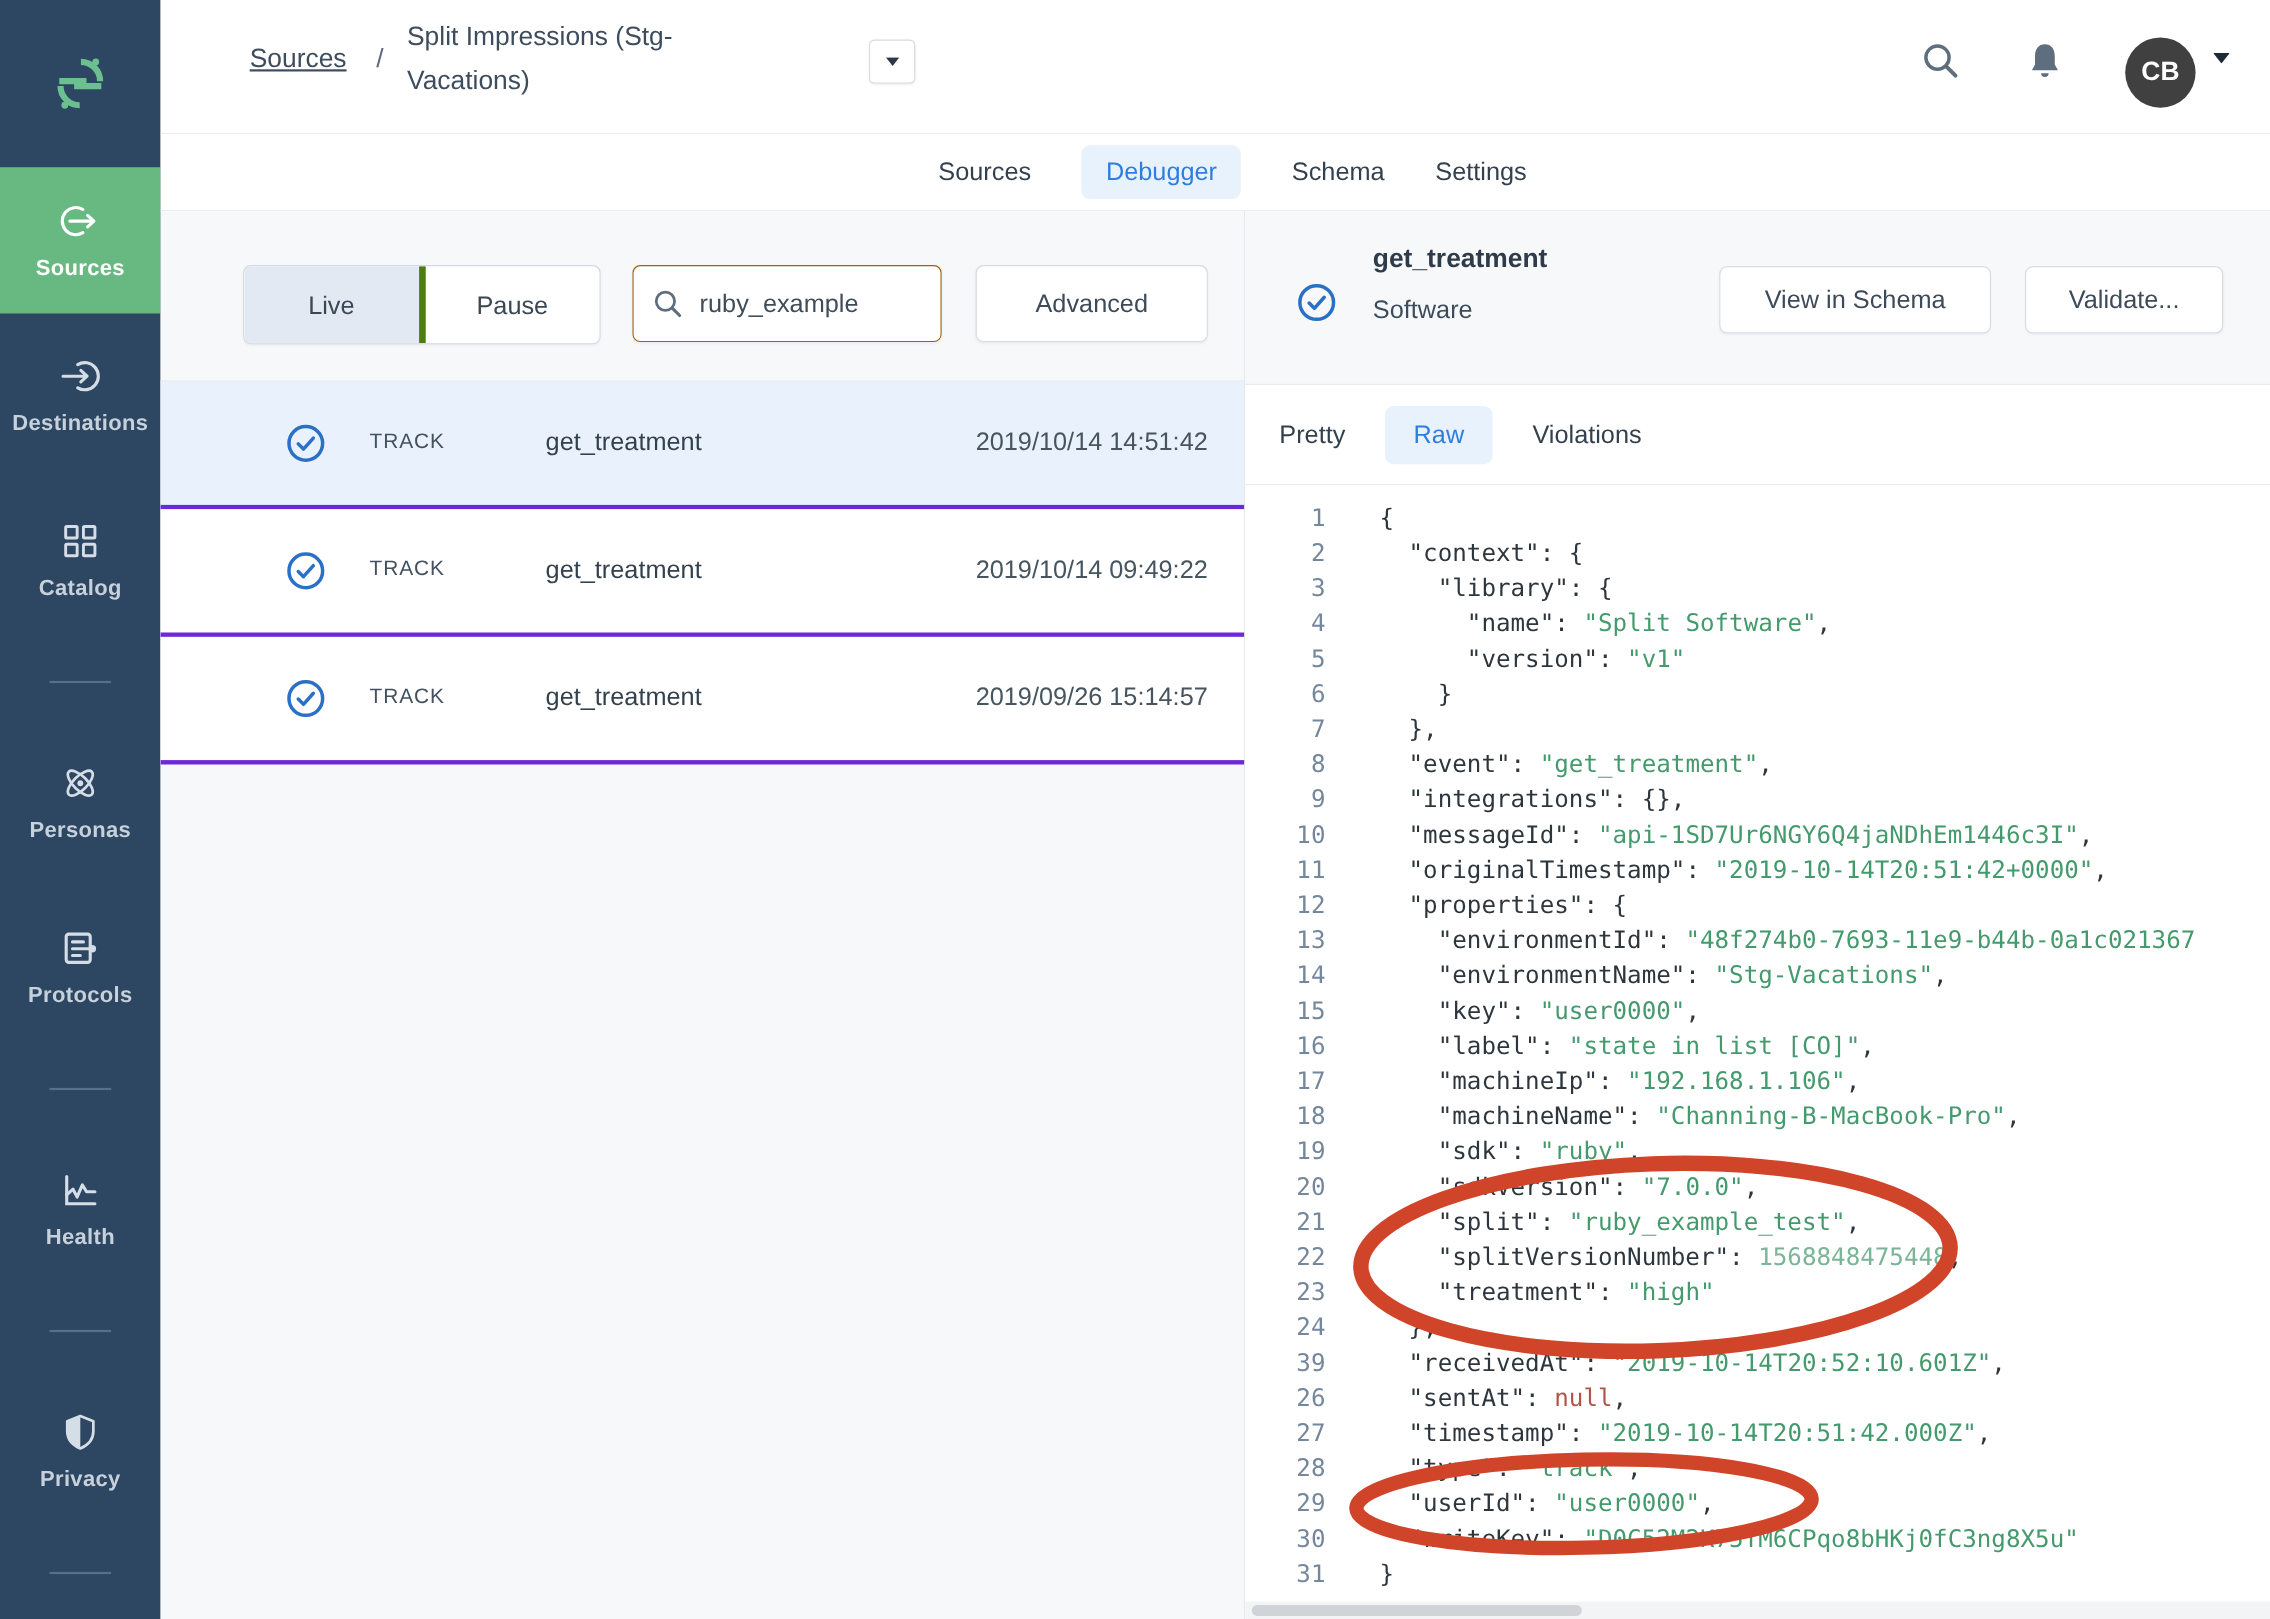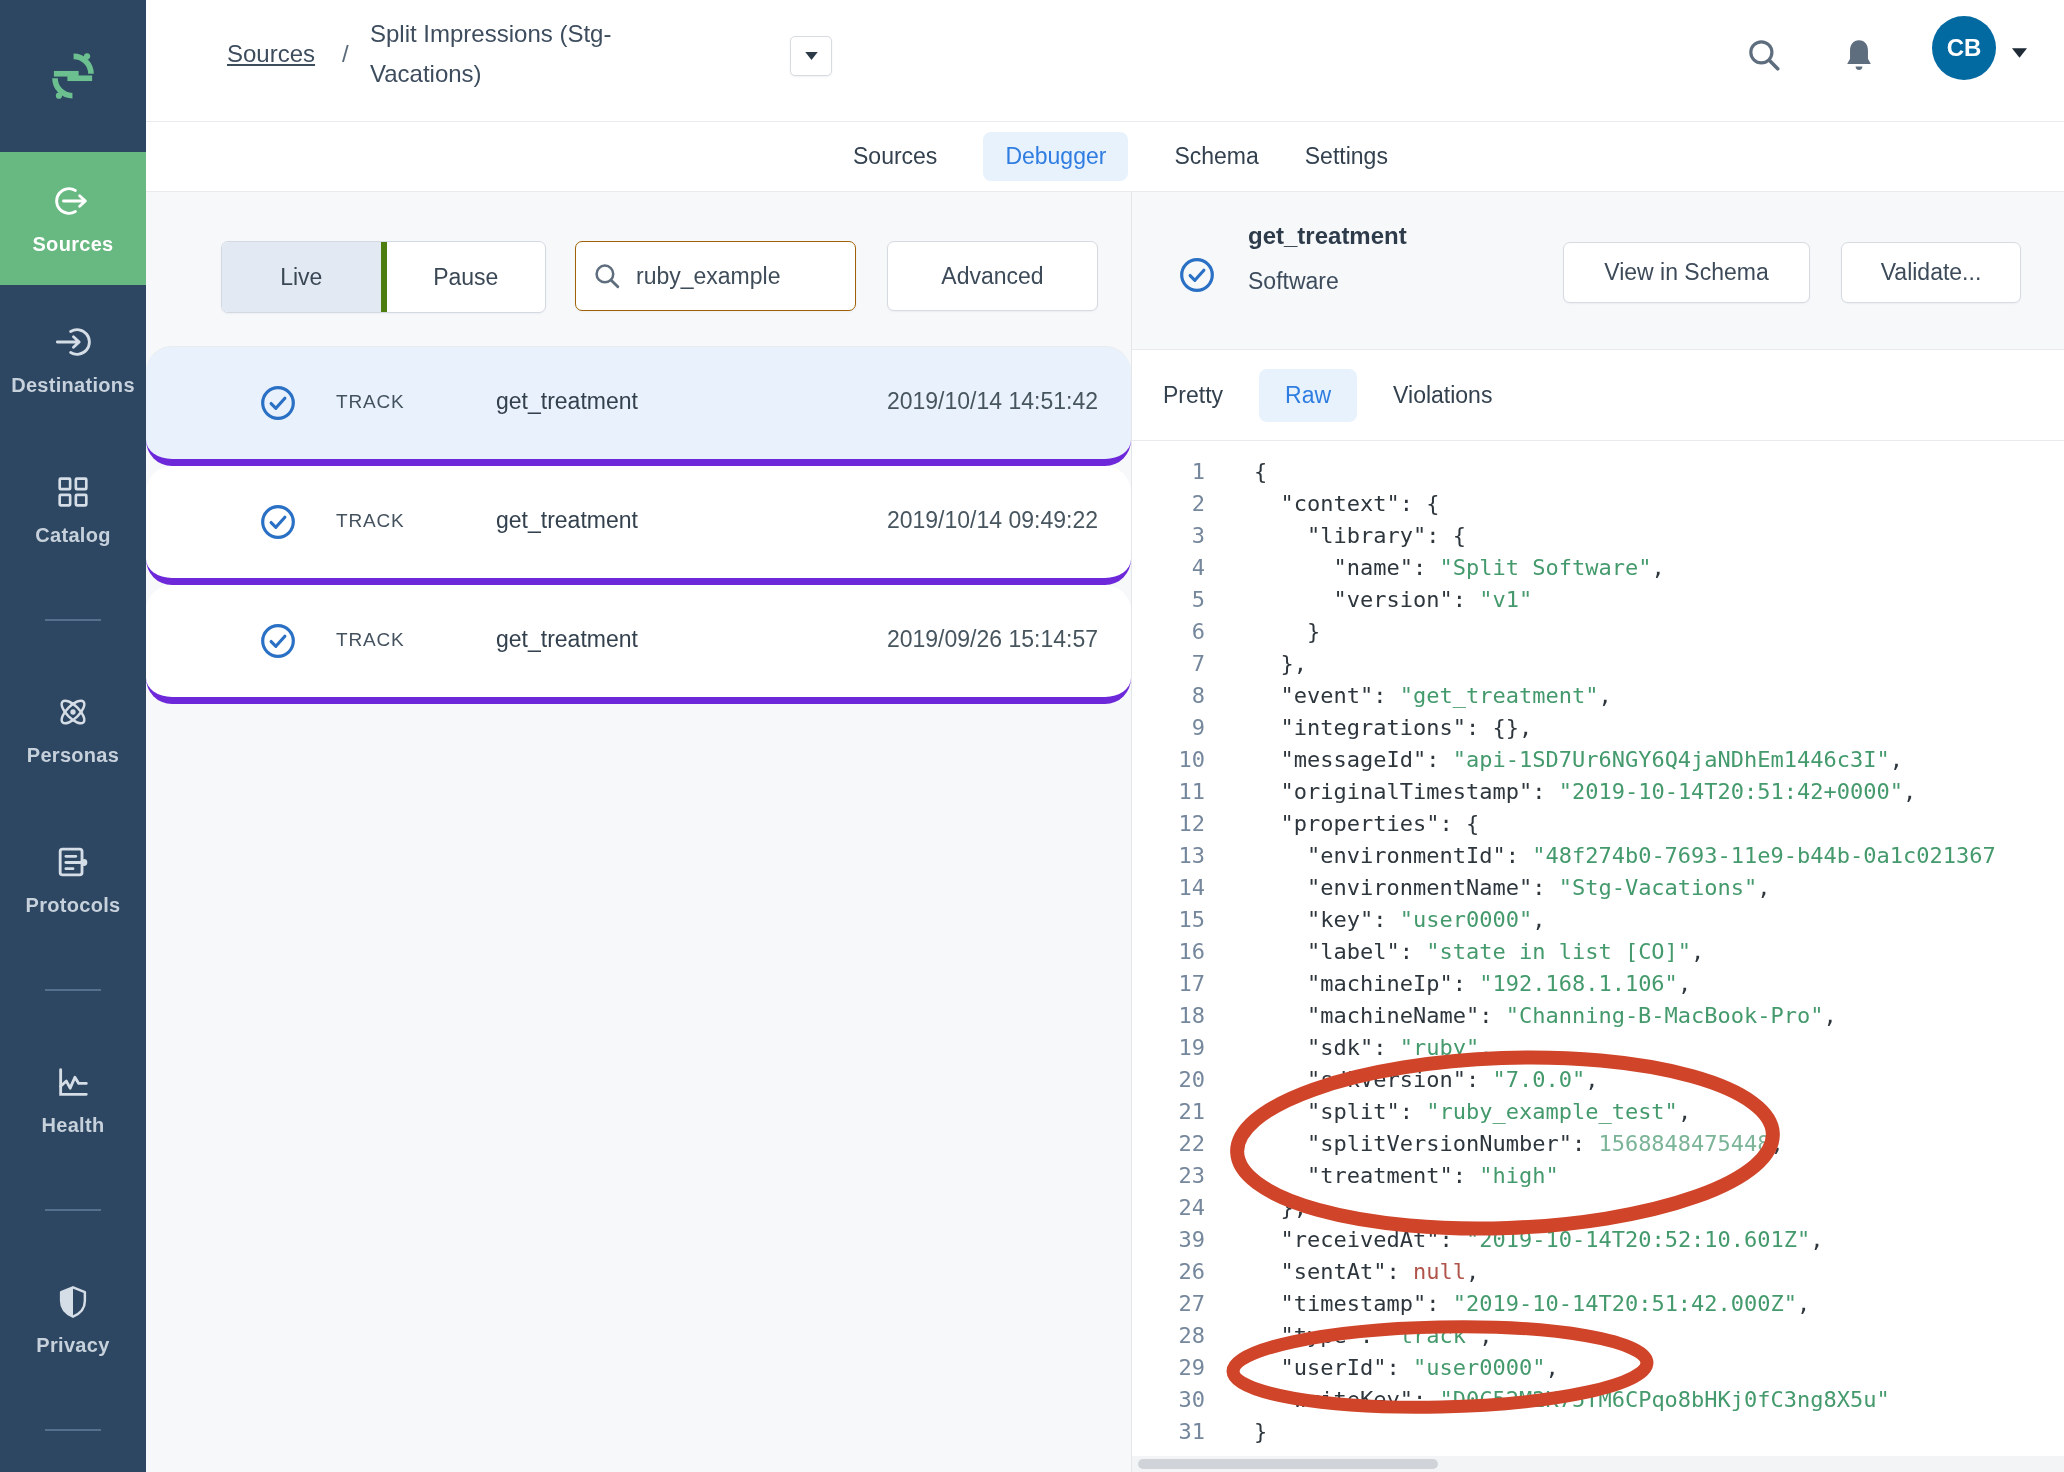--- a/index.html
+++ b/index.html
@@ -23,21 +23,21 @@
   
   .topbar{position:absolute;left:146px;top:0;width:1918px;height:121px;background:#fff;border-bottom:1px solid #e8eaed;}
   .crumb-root{position:absolute;left:81px;top:40px;font-size:24px;color:#3e4d5e;text-decoration:underline;cursor:pointer;}
   .crumb-sep{position:absolute;left:196px;top:40px;font-size:24px;color:#5a6a7a;}
   .page-title{position:absolute;left:224px;top:14px;width:300px;font-size:24px;line-height:40px;color:#3e4d5e;}
   .title-drop{position:absolute;left:644px;top:36px;width:40px;height:38px;background:#fff;border:1px solid #d7dce3;border-radius:5px;
               box-shadow:0 1px 2px rgba(40,60,80,.08);display:flex;align-items:center;justify-content:center;cursor:pointer;}
   .tb-ic{position:absolute;top:36px;width:38px;height:38px;color:#5f6e7e;cursor:pointer;}
   .tb-search{left:1599px;}
   .tb-bell{left:1694px;}
-  .avatar{position:absolute;left:1786px;top:16px;width:64px;height:64px;border-radius:50%;background:#0369a1;color:#fff;
+  .avatar{position:absolute;left:1786px;top:34px;width:64px;height:64px;border-radius:50%;background:#404040;color:#fff;
           font-size:24px;font-weight:bold;display:flex;align-items:center;justify-content:center;cursor:pointer;}
   .tb-caret{position:absolute;left:1866px;top:48px;width:15px;height:10px;color:#1e2a35;cursor:pointer;}
 
   
   .tabsrow{position:absolute;left:146px;top:122px;width:1918px;height:69px;background:#fff;border-bottom:1px solid #e8eaed;}
   .main-tabs{position:absolute;left:707px;top:0;height:69px;display:flex;align-items:center;gap:46px;}
   .tab{font-size:23px;color:#33414f;padding:11px 0;cursor:pointer;border-radius:8px;}
   .tab.active{color:#2f7de1;background:#e8f2fd;padding:11px 22px;}
 
   
@@ -46,21 +46,21 @@
   .seg .half{width:50%;display:flex;align-items:center;justify-content:center;font-size:23px;color:#3a4754;cursor:pointer;}
   .seg .half.on{background:#e3e9f3;border-right:6px solid #4d7c0f;}
   .searchbox{position:absolute;left:429px;top:49px;width:281px;height:70px;border:1px solid #a16207;border-radius:7px;background:#fff;
              display:flex;align-items:center;box-sizing:border-box;padding:0 16px;box-shadow:0 1px 2px rgba(40,60,80,.05);}
   .searchbox .sic{width:30px;height:30px;color:#5f6e7e;flex:0 0 auto;margin-right:12px;}
   .searchbox input{border:0;outline:0;font-size:23px;color:#3f4c59;width:100%;background:transparent;font-family:"Liberation Sans",sans-serif;}
   .btn{background:#fff;border:1px solid #d6dbe2;border-radius:7px;font-size:23px;color:#3c4a59;display:flex;align-items:center;justify-content:center;
        cursor:pointer;box-shadow:0 1px 2px rgba(40,60,80,.06);box-sizing:border-box;}
   .advanced{position:absolute;left:741px;top:49px;width:211px;height:70px;}
   .event-list{position:absolute;left:0;top:154px;width:100%;}
-  .erow{position:relative;height:112px;background:#fff;border-bottom:7px solid #6d28d9;cursor:pointer;border-radius:26px;}
+  .erow{position:relative;height:112px;background:#fff;border-bottom:4px solid #6d28d9;cursor:pointer;}
   .erow:first-child{border-top:1px solid #e9ebee;}
   .erow.selected{background:#e9f2fc;}
   .erow .echeck{position:absolute;left:113px;top:37px;width:38px;height:38px;color:#2a70c4;}
   .erow .etype{position:absolute;left:190px;top:44px;font-size:19px;letter-spacing:.8px;color:#44525f;}
   .erow .ename{position:absolute;left:350px;top:41px;font-size:23px;color:#33404d;}
   .erow .etime{position:absolute;right:33px;top:41px;font-size:23px;color:#47555f;}
 
   
   .rightpanel{position:absolute;left:1132px;top:192px;width:932px;height:1280px;background:#fff;}
   .detail-head{position:absolute;left:0;top:0;width:100%;height:158px;background:#f7f8fa;border-bottom:1px solid #e8eaed;box-sizing:border-box;}

